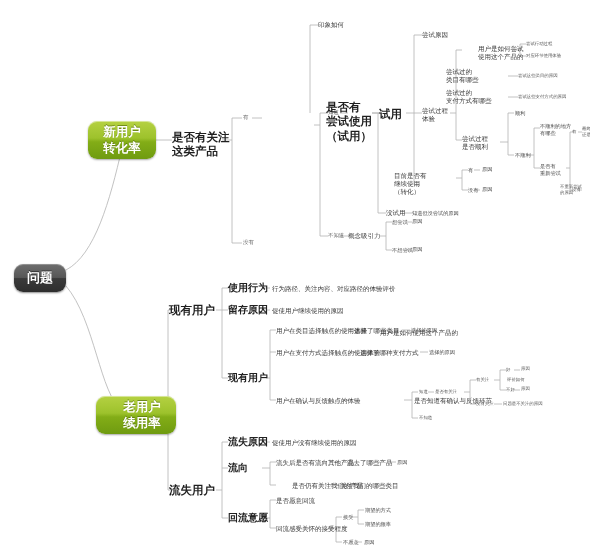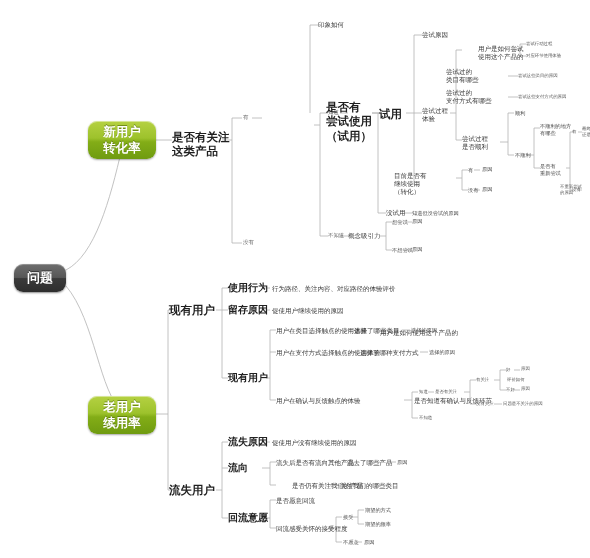--- a/index.html
+++ b/index.html
@@ -26,21 +26,21 @@
   .green{
     border-radius:9px;
     background:linear-gradient(180deg,#b5d142 0%,#9dc22c 45%,#83ad17 55%,#6f9b10 100%);
     box-shadow:0 1px 2px rgba(0,0,0,.35), inset 0 1px 0 rgba(255,255,255,.45);
     color:#ffffff;font-size:12.5px;font-weight:bold;
     display:flex;flex-direction:column;align-items:center;justify-content:center;
     text-shadow:0 -1px 0 rgba(80,105,10,.65);
     width:68px;height:38px;
   }
   .g1{left:88px;top:121px;}
-  .g2{left:88px;top:396px;}
+  .g2{left:96px;top:396px;padding-left:12px;}
 
   
   .lvl2{font-size:11.5px;font-weight:bold;color:#1f1f1f;}
   
   .lvl3{font-size:10px;font-weight:bold;color:#222;}
   
   .lvl4{font-size:6.5px;font-weight:normal;color:#3a3a3a;}
   
   .lvl5{font-size:5.2px;font-weight:normal;color:#4a4a4a;}
   

